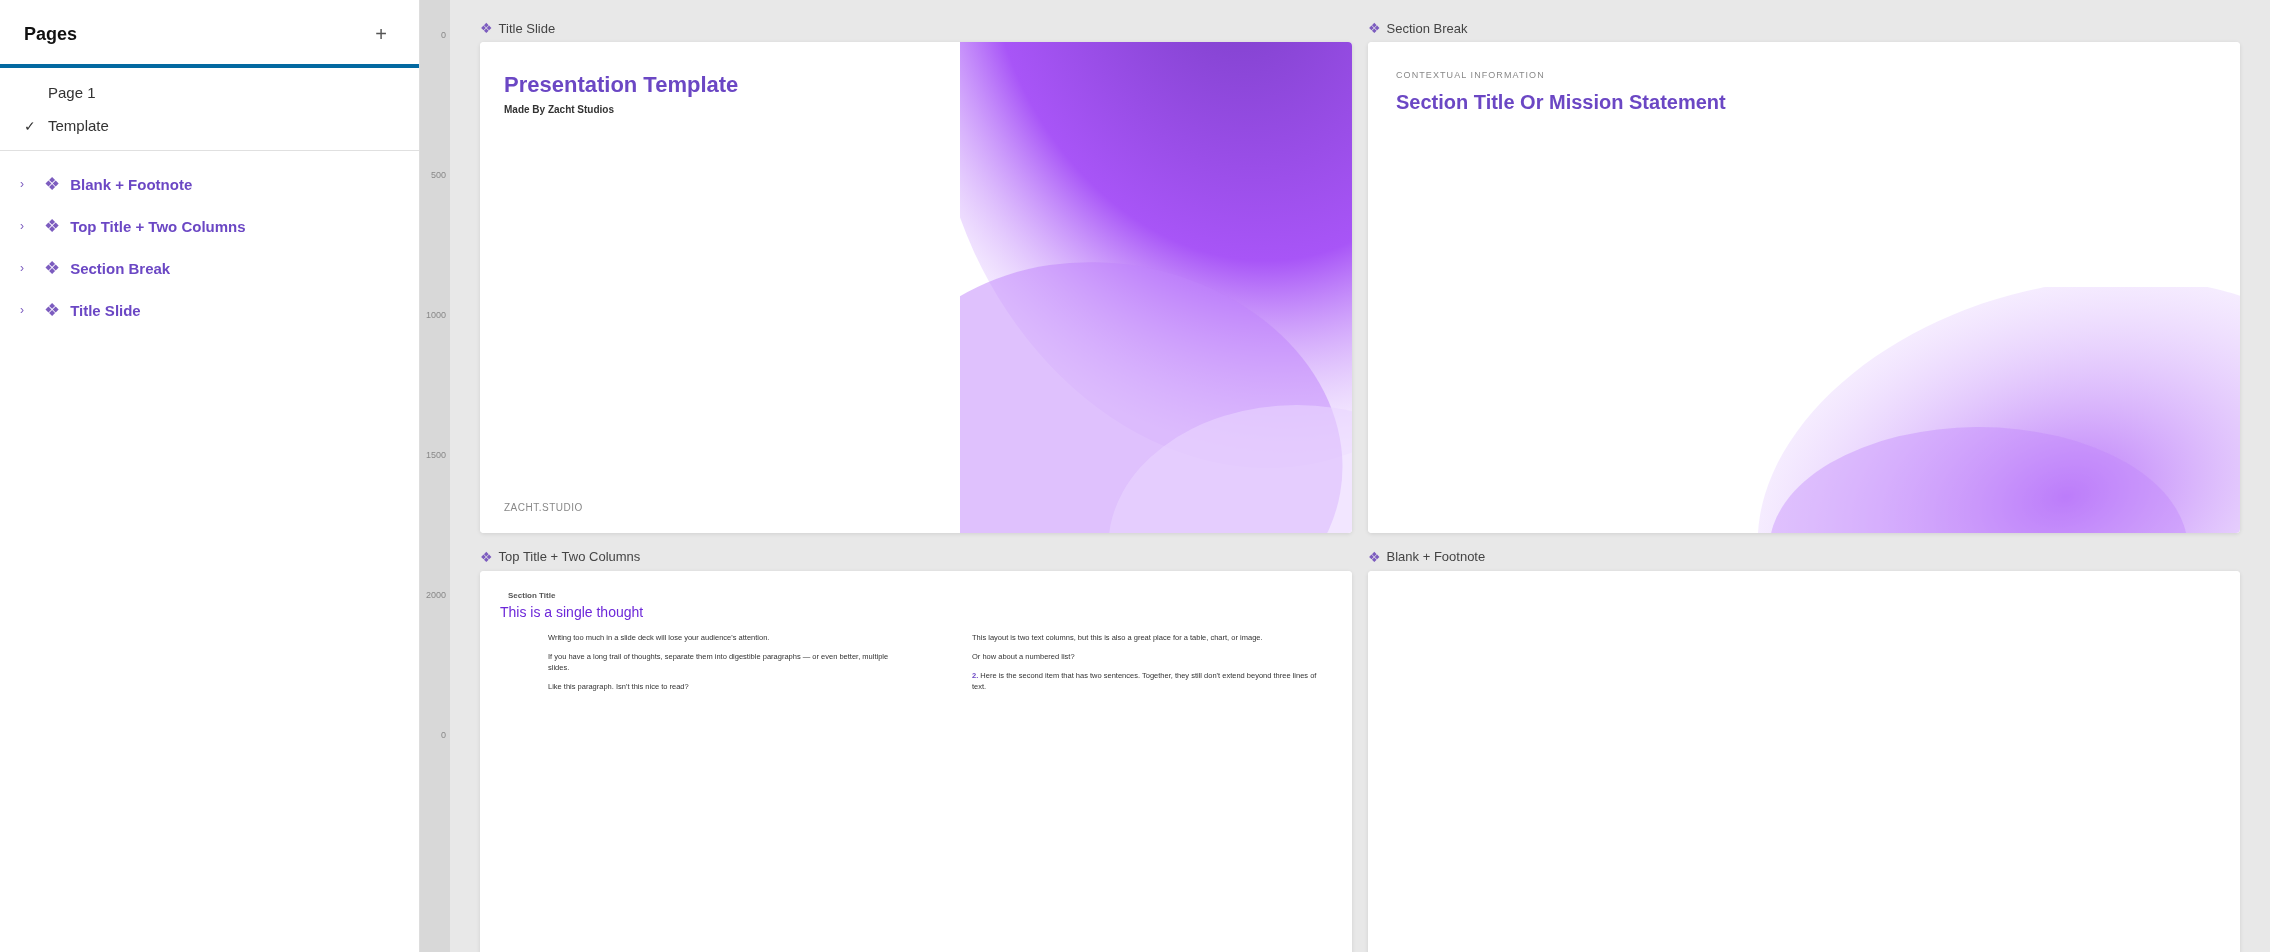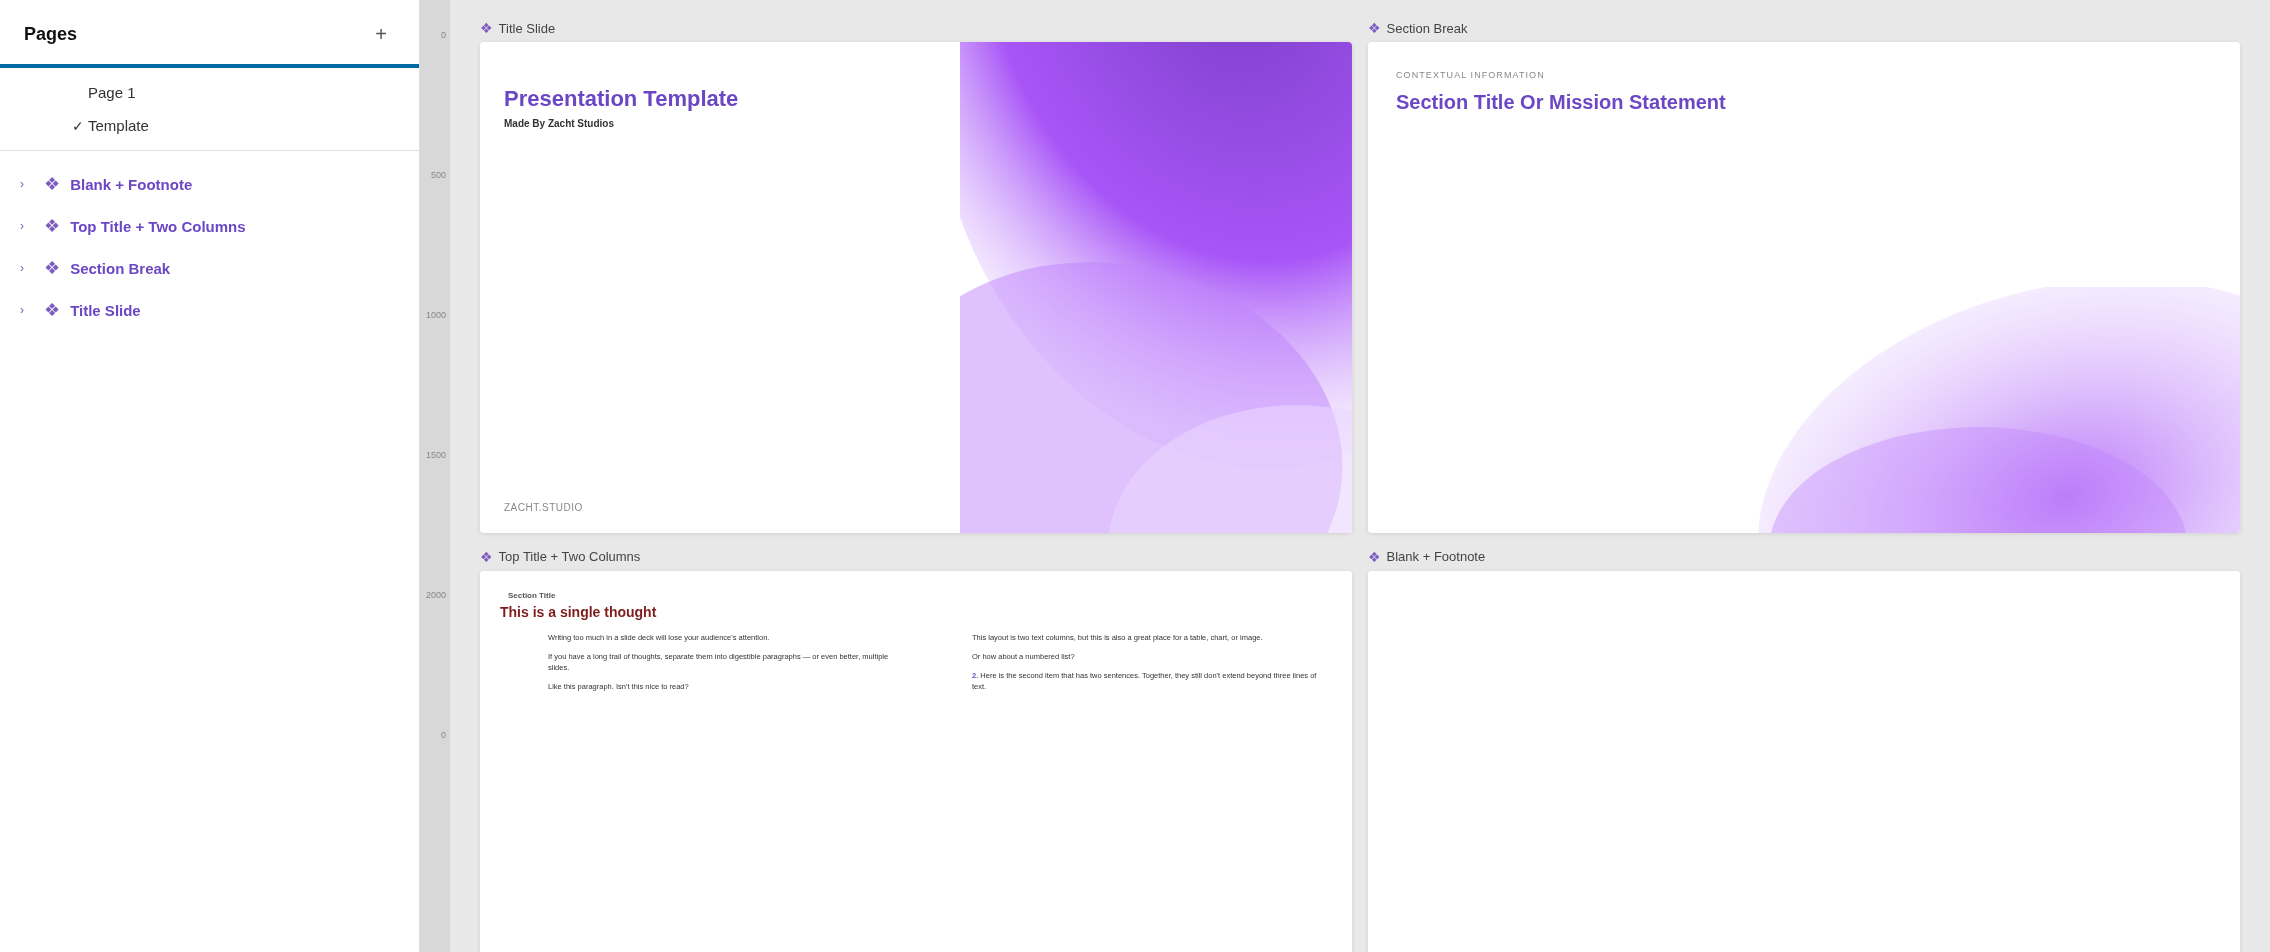--- a/index.html
+++ b/index.html
@@ -47,21 +47,21 @@
       border-bottom: 1px solid #e0e0e0;
     }
 
     .page-item {
       display: flex;
       align-items: center;
       padding: 8px 24px;
       cursor: pointer;
       font-size: 15px;
       color: #333;
-      margin-left: 48px;
+      gap: 8px;
     }
     .page-item.active { font-weight: 500; }
 
     .check-icon {
       font-size: 14px;
       color: #333;
       width: 16px;
     }
 
     .layouts-list {
@@ -166,21 +166,21 @@
     
     .title-slide {
       background: #fff;
       display: flex;
       align-items: stretch;
       height: 100%;
     }
 
     .title-slide-content {
       flex: 1;
-      padding: 44px 24px 20px;
+      padding: 30px 24px 20px;
       display: flex;
       flex-direction: column;
       justify-content: space-between;
     }
 
     .title-slide-main h1 {
       font-size: 22px;
       font-weight: 800;
       color: #6b47c4;
       line-height: 1.2;
@@ -265,22 +265,22 @@
     .two-col-section-label {
       font-size: 8px;
       font-weight: 600;
       color: #555;
       margin-bottom: 4px;
       margin-left: 8px;
     }
 
     .two-col-title {
       font-size: 14px;
-      font-weight: 700;
-      color: #7f1d1d;
+      font-weight: 400;
+      color: #6d28d9;
       margin-bottom: 12px;
     }
 
     .two-col-columns {
       display: grid;
       grid-template-columns: 1fr 1fr;
       gap: 16px;
       flex: 1;
     }
 

